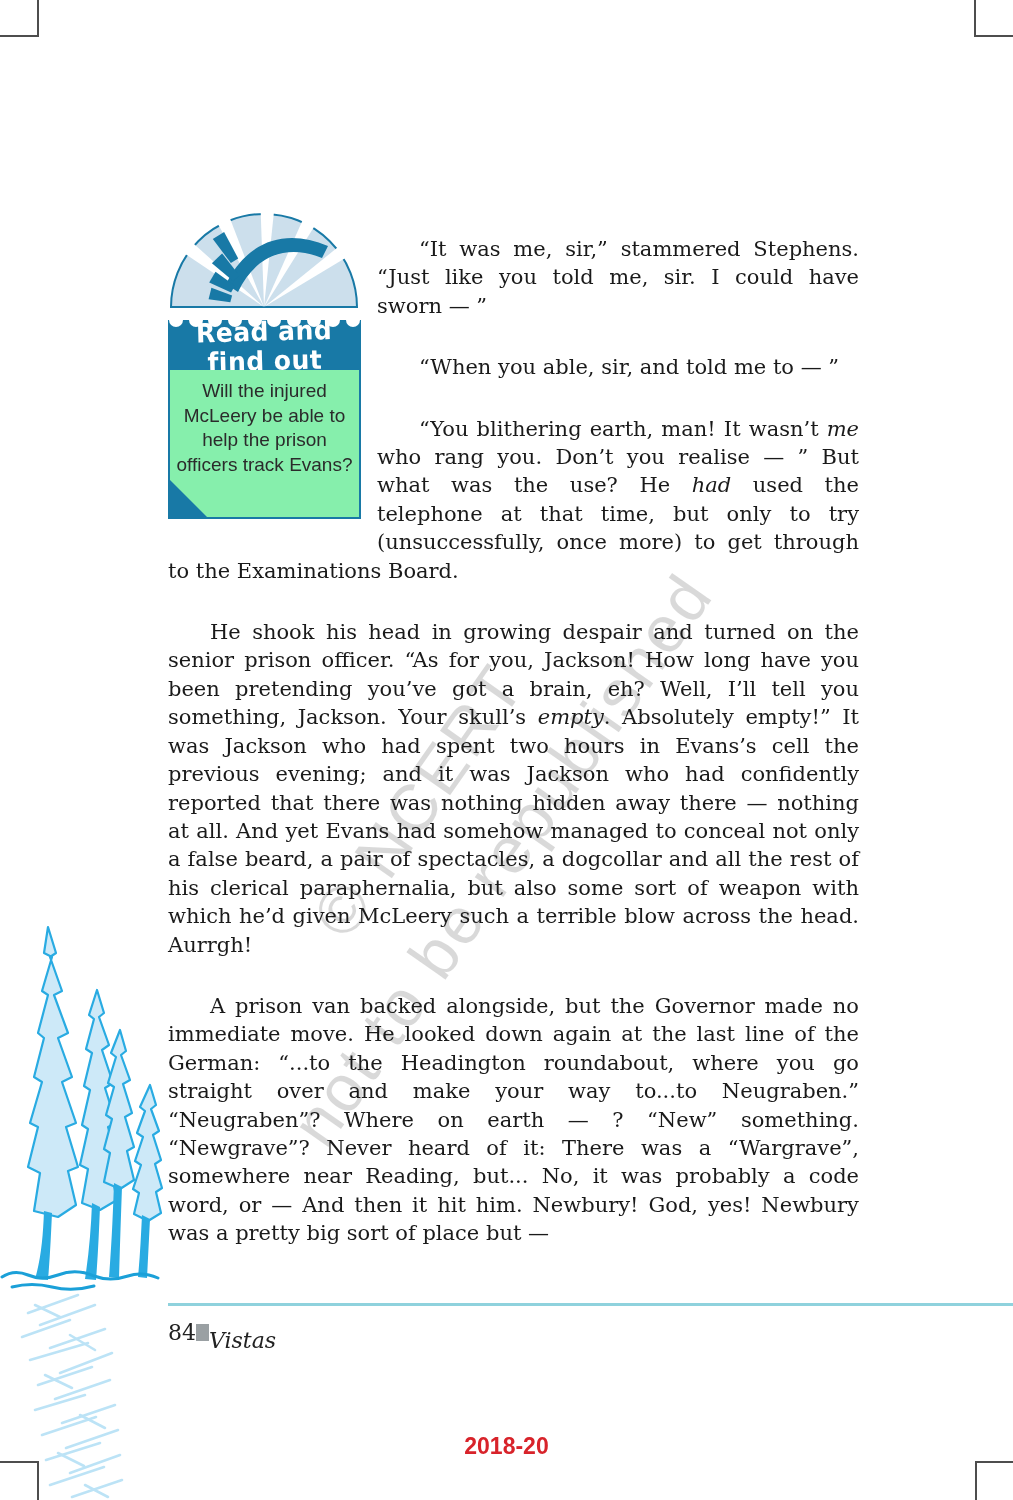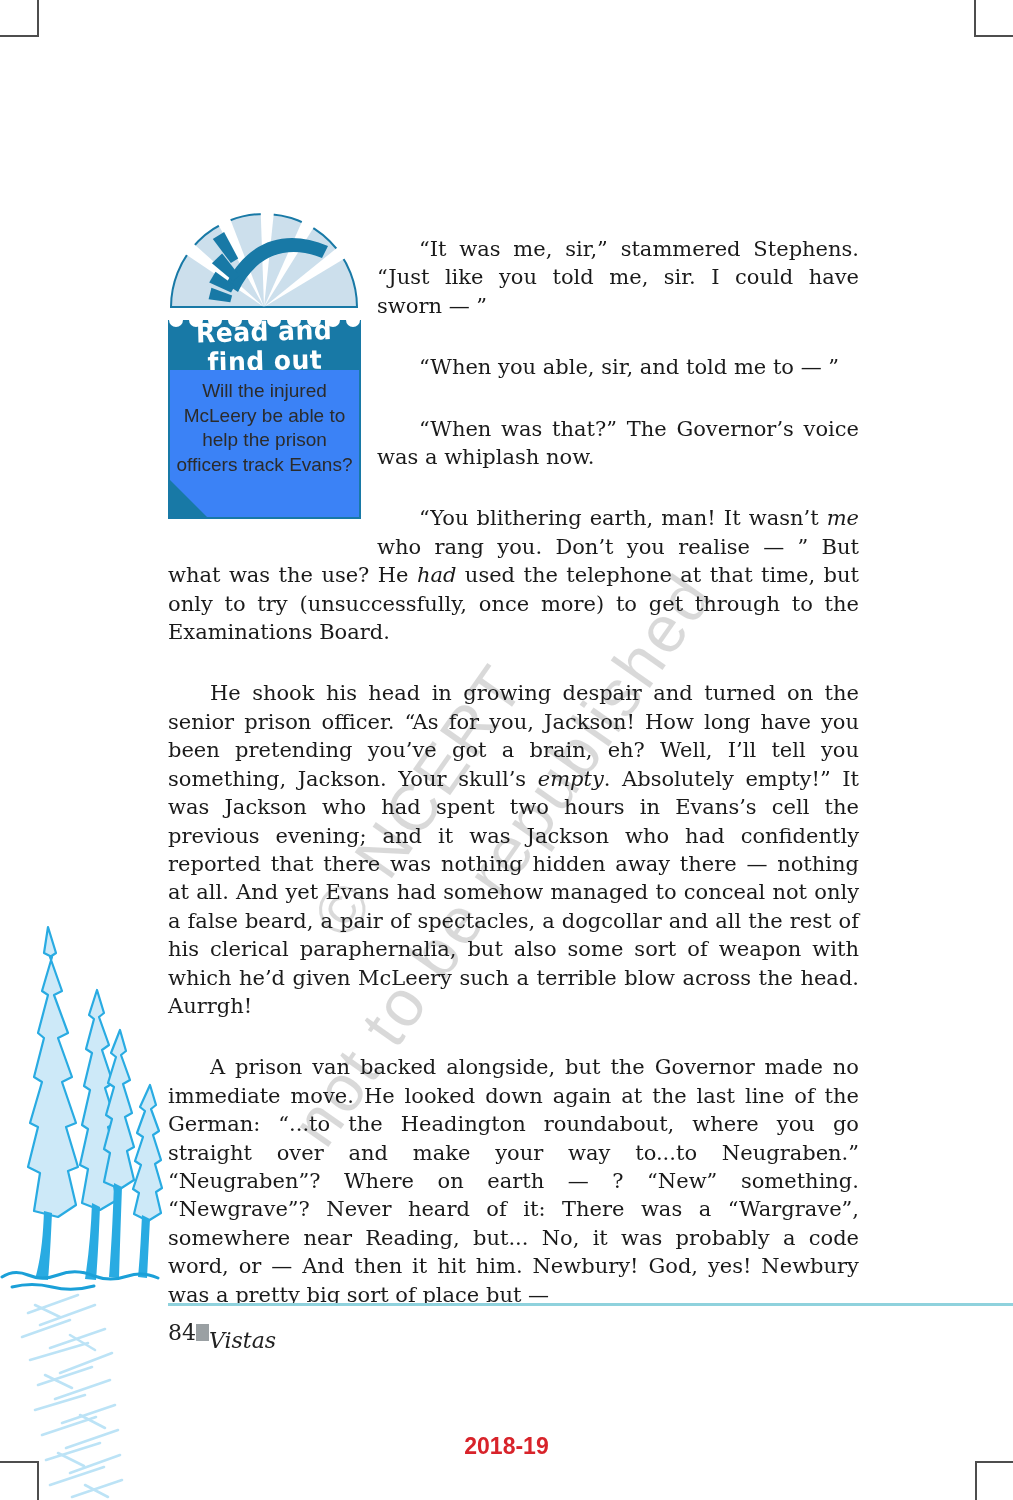--- a/index.html
+++ b/index.html
@@ -28,21 +28,21 @@
 
   
   .readbox-float{float:left;width:193px;height:295px;margin:4px 16px 44px 0;
     font-family:"Liberation Sans",sans-serif;text-align:center;}
   .rf-band{position:relative;background:#1879a6;height:50px;margin-top:5px;
     display:flex;align-items:center;justify-content:center;padding-top:4px;box-sizing:border-box;}
   .rf-scallops{position:absolute;top:-7px;left:1px;right:1px;display:flex;justify-content:space-between;}
   .rf-scallops .dot{width:14px;height:14px;border-radius:50%;background:#fff;}
   .rf-title{color:#fff;font-weight:bold;font-size:25px;letter-spacing:0.5px;
     font-family:"DejaVu Sans",sans-serif;transform:rotate(-1.5deg) scaleY(1.05);}
-  .rf-question{position:relative;height:138px;border:2px solid #1879a6;border-top:none;background:#3b82f6;
+  .rf-question{position:relative;height:138px;border:2px solid #1879a6;border-top:none;background:#86efac;
     padding-top:9px;box-sizing:content-box;}
   .rf-question .qtext{display:inline-block;width:176px;font-size:19px;line-height:24.5px;color:#2b2b2b;}
   .rf-fold{position:absolute;left:0;bottom:0;width:0;height:0;
     border-bottom:37px solid #1879a6;border-right:37px solid transparent;}
 
   
   .trees{position:absolute;left:0;top:905px;z-index:1;}
 
   
   .footer-rule{position:absolute;left:168px;top:1303px;width:845px;height:3px;background:#8fd2dd;z-index:2;}
@@ -152,28 +152,27 @@
         <span class="rf-title">Read and find out</span>
       </div>
       <div class="rf-question">
         <span class="qtext">Will the injured McLeery be able to help the prison officers track Evans?</span>
         <span class="rf-fold"></span>
       </div>
     </div>
 
       <p class="para indent"><span>“It was me, sir,” stammered Stephens. “Just like you told me, sir. I could have sworn — ”</span></p>
       <p class="para indent"><span>“When you able, sir, and told me to — ”</span></p>
-      <p class="para indent"><span>“When was that?” The Governor’s voice was a whiplash now.</span></p>
       <p class="para indent"><span>“You blithering earth, man! It wasn’t </span><em>me</em><span> who rang you. Don’t you realise — ” But what was the use? He </span><em>had</em><span> used the telephone at that time, but only to try (unsuccessfully, once more) to get through to the Examinations Board.</span></p>
       <p class="para indent"><span>He shook his head in growing despair and turned on the senior prison officer. “As for you, Jackson! How long have you been pretending you’ve got a brain, eh? Well, I’ll tell you something, Jackson. Your skull’s </span><em>empty</em><span>. Absolutely empty!” It was Jackson who had spent two hours in Evans’s cell the previous evening; and it was Jackson who had confidently reported that there was nothing hidden away there — nothing at all. And yet Evans had somehow managed to conceal not only a false beard, a pair of spectacles, a dogcollar and all the rest of his clerical paraphernalia, but also some sort of weapon with which he’d given McLeery such a terrible blow across the head. Aurrgh!</span></p>
       <p class="para indent"><span>A prison van backed alongside, but the Governor made no immediate move. He looked down again at the last line of the German: “...to the Headington roundabout, where you go straight over and make your way to...to Neugraben.” “Neugraben”? Where on earth — ? “New” something. “Newgrave”? Never heard of it: There was a “Wargrave”, somewhere near Reading, but... No, it was probably a code word, or — And then it hit him. Newbury! God, yes! Newbury was a pretty big sort of place but —</span></p>
     </div>
 
   <div class="footer-rule"></div>
   <div class="footer">
     <span>84</span>
     <span class="sq"></span>
     <span class="book">Vistas</span>
   </div>
 
-  <div class="edition">2018-19</div>
+  <div class="edition">2018-20</div>
 
 </div>
 
 </body></html>

